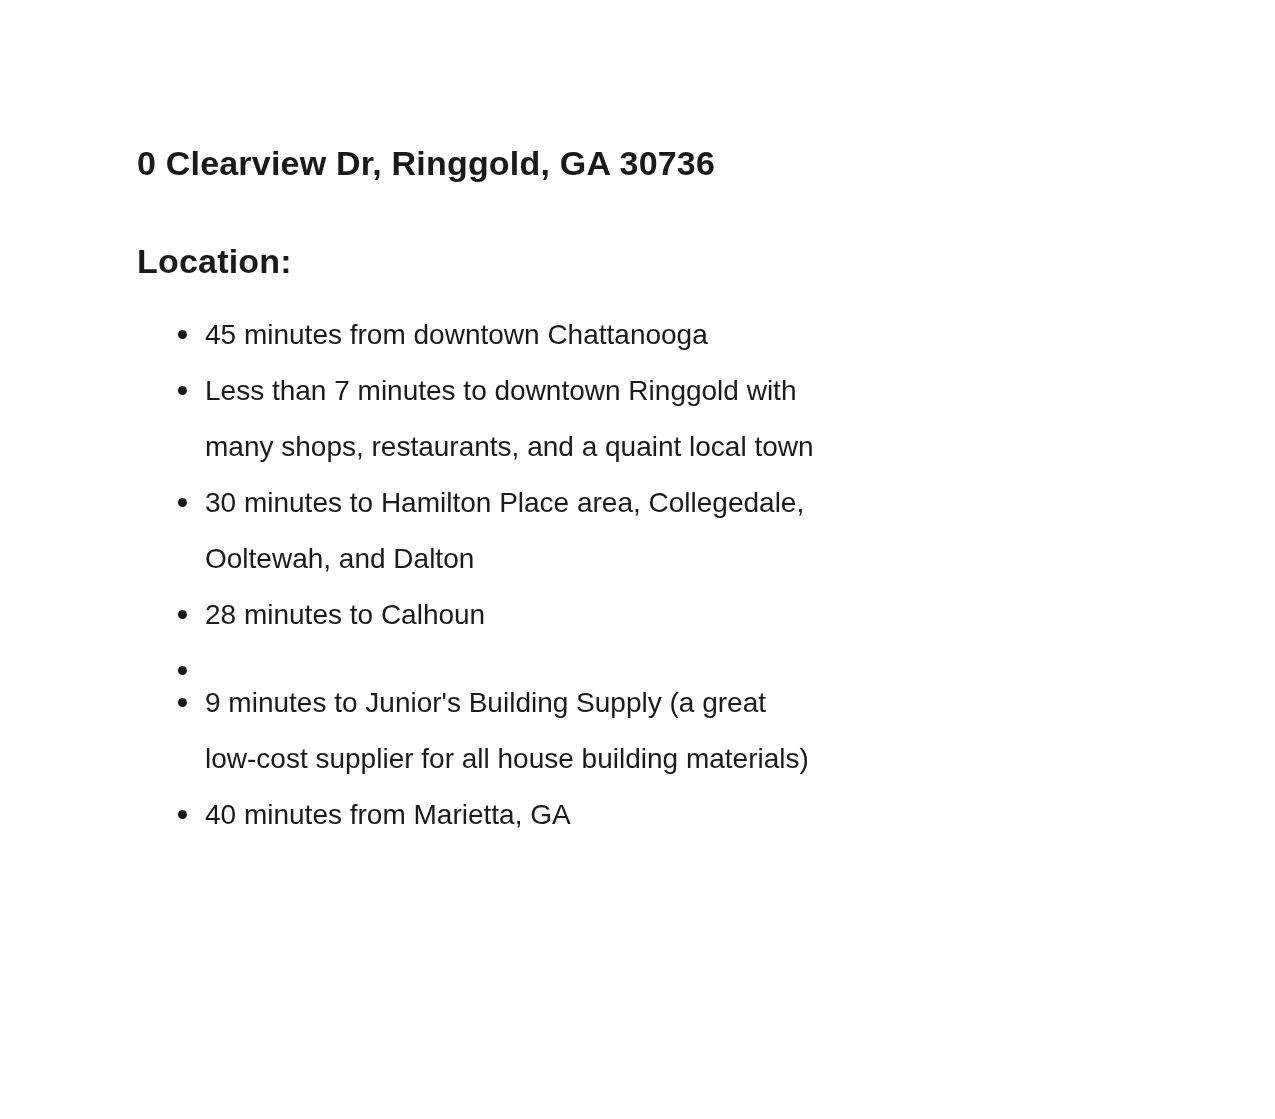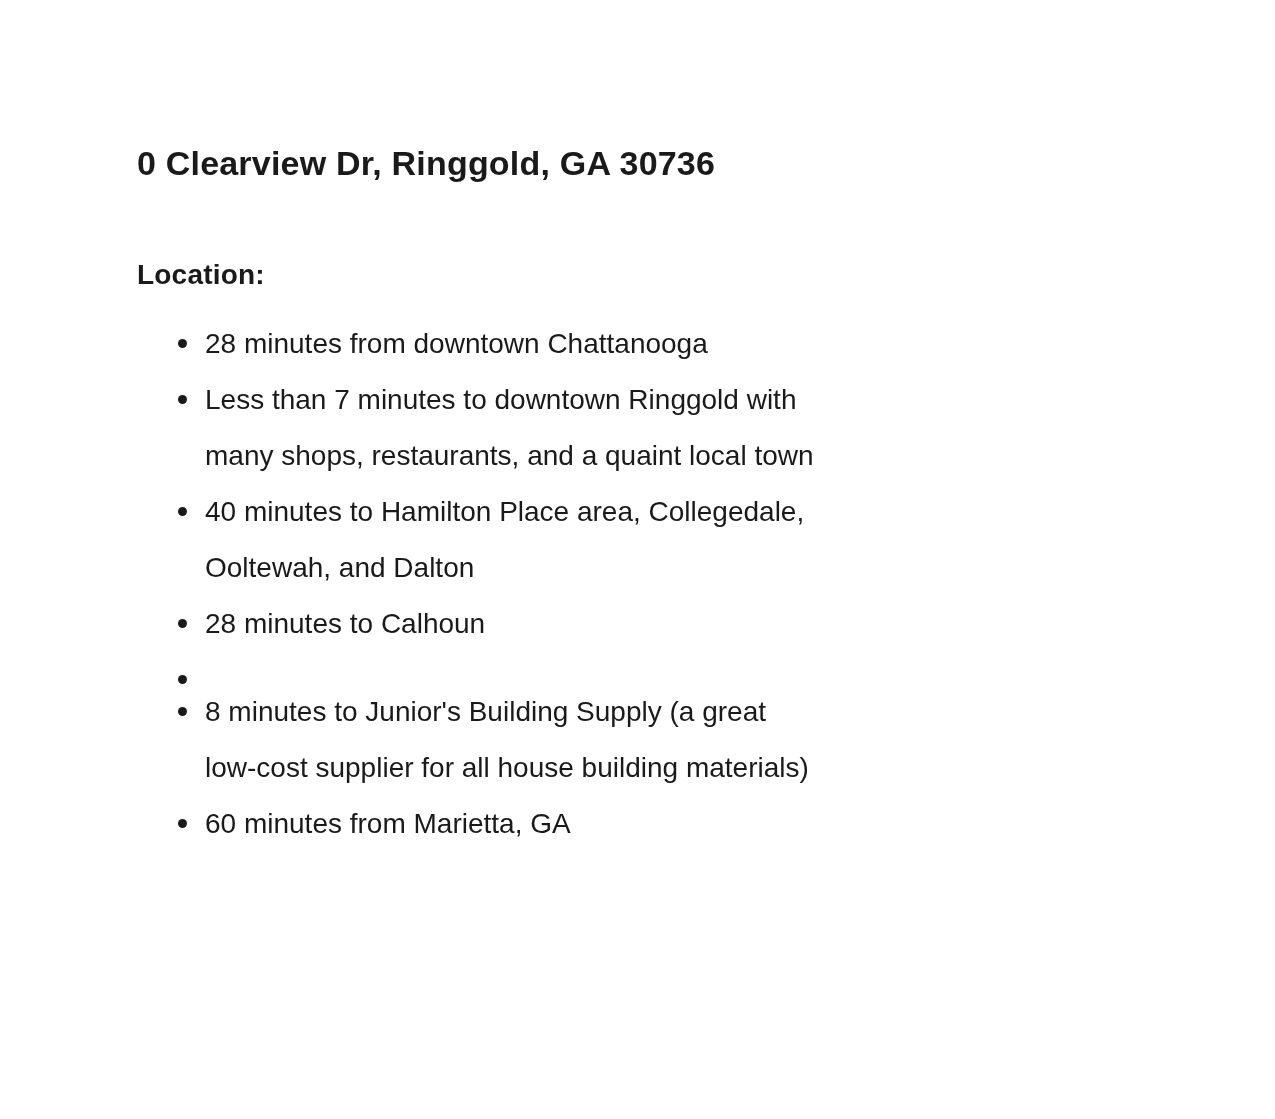--- a/index.html
+++ b/index.html
@@ -14,25 +14,25 @@
       font-family: "Liberation Sans", "DejaVu Sans", sans-serif;
       color: #1a1a1a;
     }
     .page {
       padding: 143px 0 0 137px;
     }
     .page-title {
       font-size: 34px;
       font-weight: 700;
       line-height: 1.2;
-      margin: 0 0 74px 0;
+      margin: 0 0 57px 0;
       letter-spacing: 0.2px;
     }
     .section-heading {
-      font-size: 28px;
+      font-size: 34px;
       font-weight: 700;
       line-height: 1.2;
       margin: 0 0 25px 0;
       letter-spacing: 0.2px;
     }
     .location-list {
       list-style: none;
       margin: 0;
       padding: 0;
     }
@@ -58,39 +58,39 @@
 <body>
 
 <div class="page">
   <h1 class="page-title">0 Clearview Dr, Ringgold, GA 30736</h1>
 
   <p class="section-heading">Location:</p>
 
   <ul class="location-list">
     <li>
       <span class="bullet"></span>
-      <span class="item-text">28 minutes from downtown Chattanooga</span>
+      <span class="item-text">45 minutes from downtown Chattanooga</span>
     </li>
     <li>
       <span class="bullet"></span>
       <span class="item-text">Less than 7 minutes to downtown Ringgold with many shops, restaurants, and a quaint local town</span>
     </li>
     <li>
       <span class="bullet"></span>
-      <span class="item-text">40 minutes to Hamilton Place area, Collegedale, Ooltewah, and Dalton</span>
+      <span class="item-text">30 minutes to Hamilton Place area, Collegedale, Ooltewah, and Dalton</span>
     </li>
     <li>
       <span class="bullet"></span>
       <span class="item-text">28 minutes to Calhoun</span>
     </li>
     <li>
       <span class="bullet"></span>
     </li>
     <li>
       <span class="bullet"></span>
-      <span class="item-text">8 minutes to Junior's Building Supply (a great low-cost supplier for all house building materials)</span>
+      <span class="item-text">9 minutes to Junior's Building Supply (a great low-cost supplier for all house building materials)</span>
     </li>
     <li>
       <span class="bullet"></span>
-      <span class="item-text">60 minutes from Marietta, GA</span>
+      <span class="item-text">40 minutes from Marietta, GA</span>
     </li>
   </ul>
 </div>
 
 </body></html>

